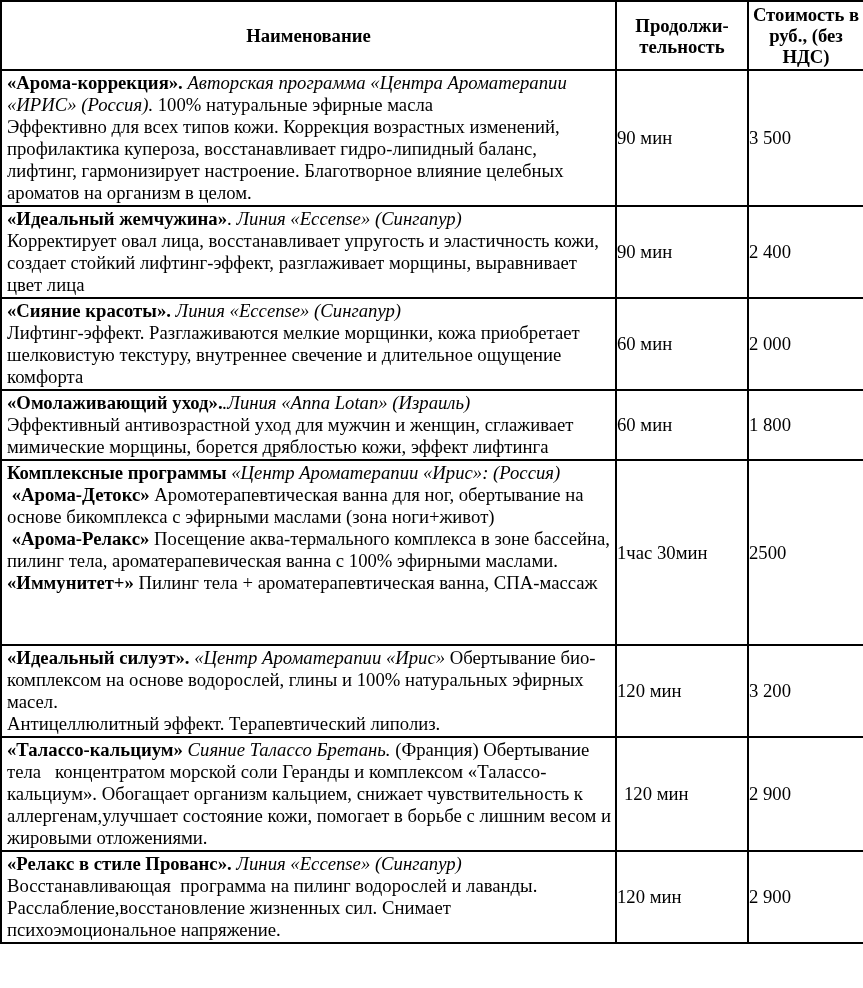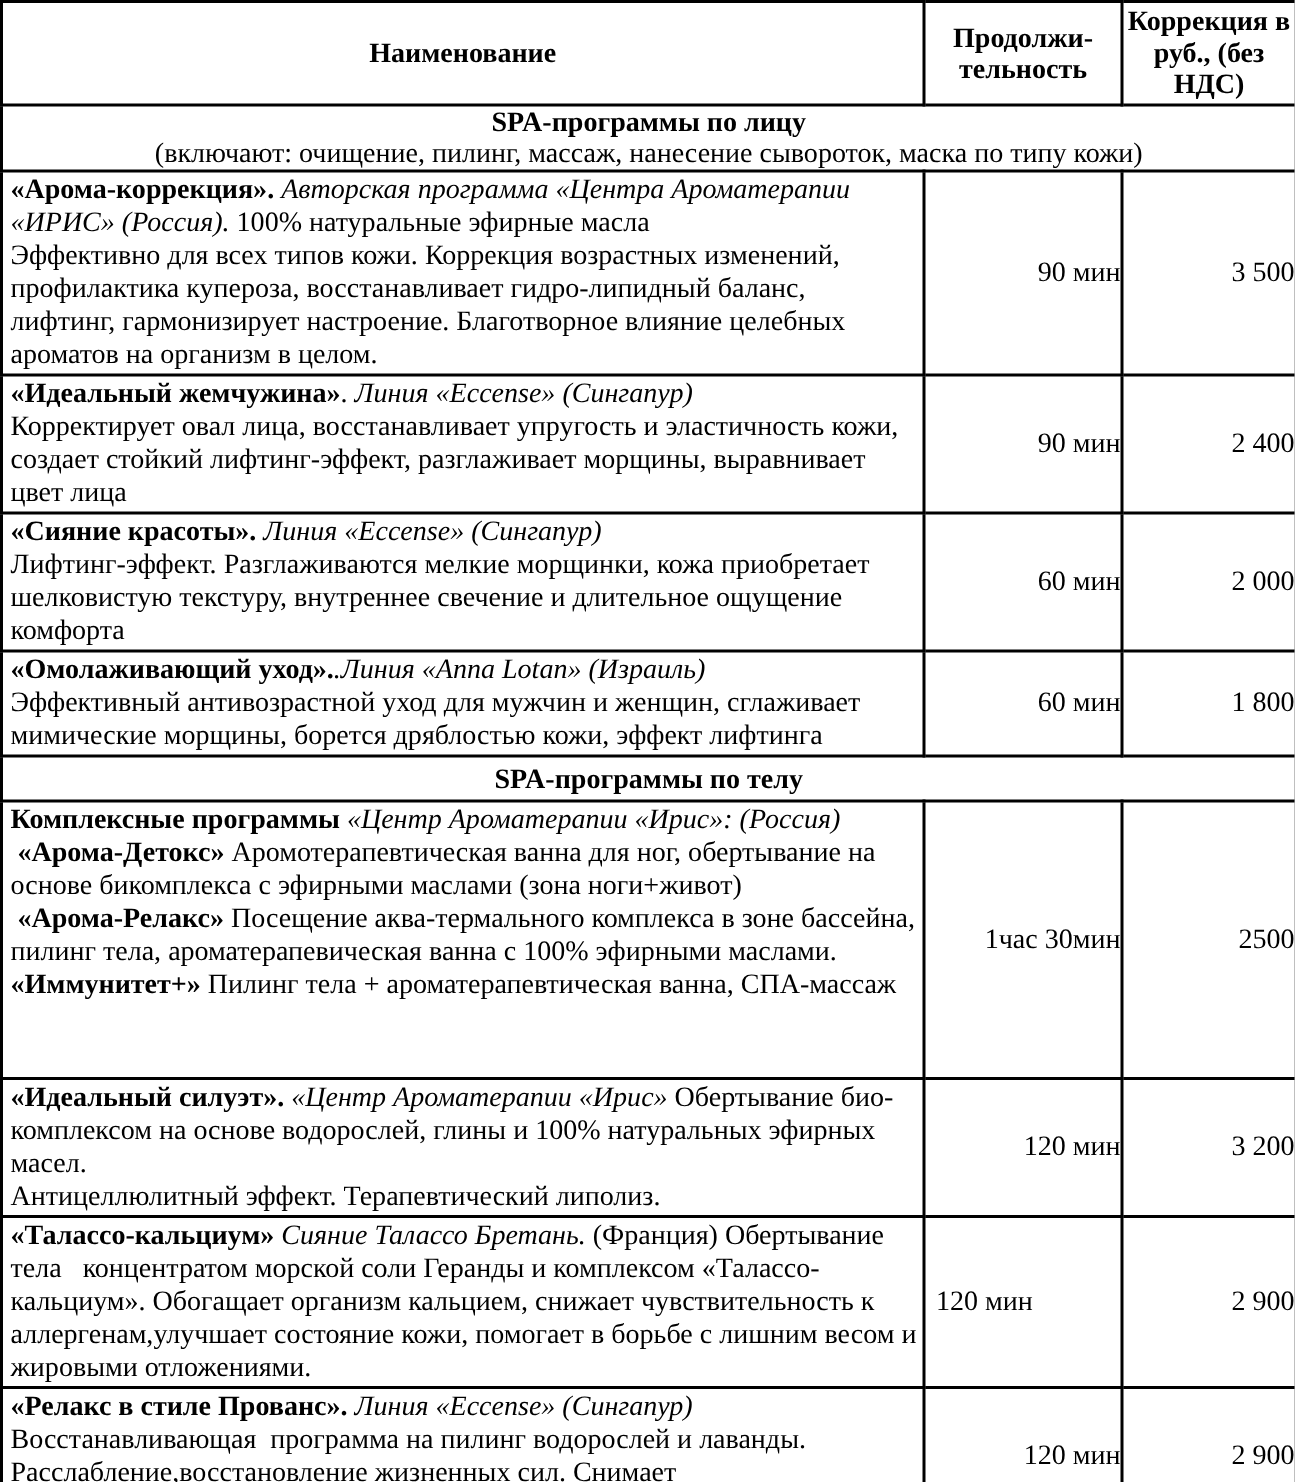--- a/index.html
+++ b/index.html
@@ -4,21 +4,21 @@
 <style>
   html,body{margin:0;padding:0;background:#fff;}
   body{width:863px;height:988px;}
   table{border-collapse:collapse;width:863px;table-layout:fixed;
         font-family:"Liberation Serif",serif;font-size:18.7px;line-height:22px;color:#000;}
   col.c1{width:615px}col.c2{width:132px}col.c3{width:116px}
   th,td{border:2px solid #000;padding:0;background:#fff;}
   th{font-weight:bold;text-align:center;vertical-align:middle;line-height:21px;padding:2px 2px;}
   td.name{vertical-align:top;padding:1px 4px 1px 5px;border-radius:12px;}
   td.name p{margin:0;white-space:pre-wrap;}
-  td.dur,td.price{text-align:right;vertical-align:middle;}
+  td.dur,td.price{text-align:left;vertical-align:middle;}
   td.dur-left{text-align:left;padding-left:7px;}
   td.sec{text-align:center;vertical-align:middle;line-height:21px;}
   .sec-t{font-weight:bold;}
   .sec-s:empty{display:none;}
   .b{font-weight:bold;}
   .i{font-style:italic;}
   tr.rh-head{height:65px}
   tr.rh-sec1{height:43px}
   tr.rh-1{height:135px}
   tr.rh-2{height:90px}
@@ -37,29 +37,23 @@
   <colgroup>
       <col class="c1">
       <col class="c2">
       <col class="c3">
     </colgroup>
 
   <tbody>
       <tr class="rh-head">
     <th>Наименование</th>
     <th>Продолжи-тельность</th>
-    <th>Коррекция в руб., (без НДС)</th>
+    <th>Стоимость в руб., (без НДС)</th>
   </tr>
 
-  <tr class="rh-sec1">
-    <td colspan="3" class="sec">
-      <div class="sec-t">SPA-программы по лицу</div>
-      <div class="sec-s">(включают: очищение, пилинг, массаж, нанесение сывороток, маска по типу кожи)</div>
-    </td>
-  </tr>
 
   <tr class="rh-1">
     <td class="name">
           <p><span class="b">«Арома-коррекция». </span><span class="i">Авторская программа «Центра Ароматерапии «ИРИС» (Россия). </span><span>100% натуральные эфирные масла</span></p>
           <p><span>Эффективно для всех типов кожи. Коррекция возрастных изменений, профилактика купероза, восстанавливает гидро-липидный баланс, лифтинг, гармонизирует настроение. Благотворное влияние целебных ароматов на организм в целом.</span></p>
         </td>
     <td class="dur">90 мин</td>
     <td class="price">3 500</td>
   </tr>
 
@@ -83,26 +77,20 @@
 
   <tr class="rh-4">
     <td class="name">
           <p><span class="b">«Омолаживающий уход».</span><span class="i">.Линия «Anna Lotan» (Израиль)</span></p>
           <p><span>Эффективный антивозрастной уход для мужчин и женщин, сглаживает мимические морщины, борется дряблостью кожи, эффект лифтинга</span></p>
         </td>
     <td class="dur">60 мин</td>
     <td class="price">1 800</td>
   </tr>
 
-  <tr class="rh-sec2">
-    <td colspan="3" class="sec">
-      <div class="sec-t">SPA-программы по телу</div>
-
-    </td>
-  </tr>
 
   <tr class="rh-5">
     <td class="name">
           <p><span class="b">Комплексные программы </span><span class="i">«Центр Ароматерапии «Ирис»: (Россия)</span></p>
           <p><span class="b"> «Арома-Детокс» </span><span>Аромотерапевтическая ванна для ног, обертывание на основе бикомплекса с эфирными маслами (зона ноги+живот)</span></p>
           <p><span class="b"> «Арома-Релакс» </span><span>Посещение аква-термального комплекса в зоне бассейна, пилинг тела, ароматерапевическая ванна с 100% эфирными маслами.</span></p>
           <p><span class="b">«Иммунитет+» </span><span>Пилинг тела + ароматерапевтическая ванна, СПА-массаж</span></p>
         </td>
     <td class="dur">1час 30мин</td>
     <td class="price">2500</td>

